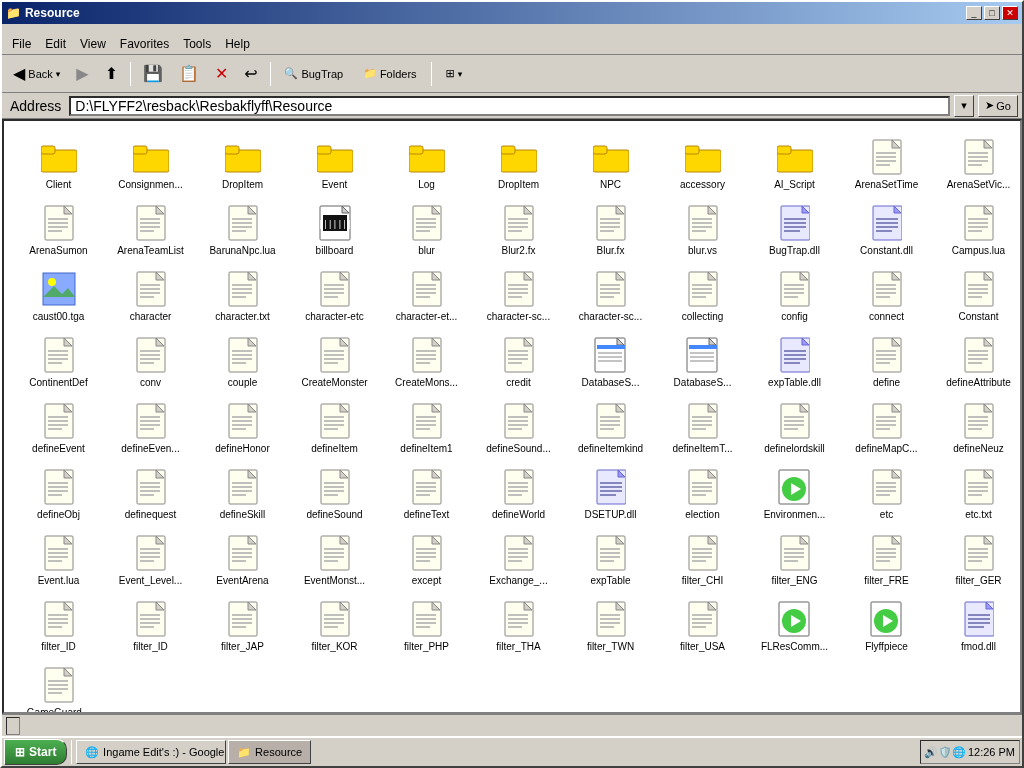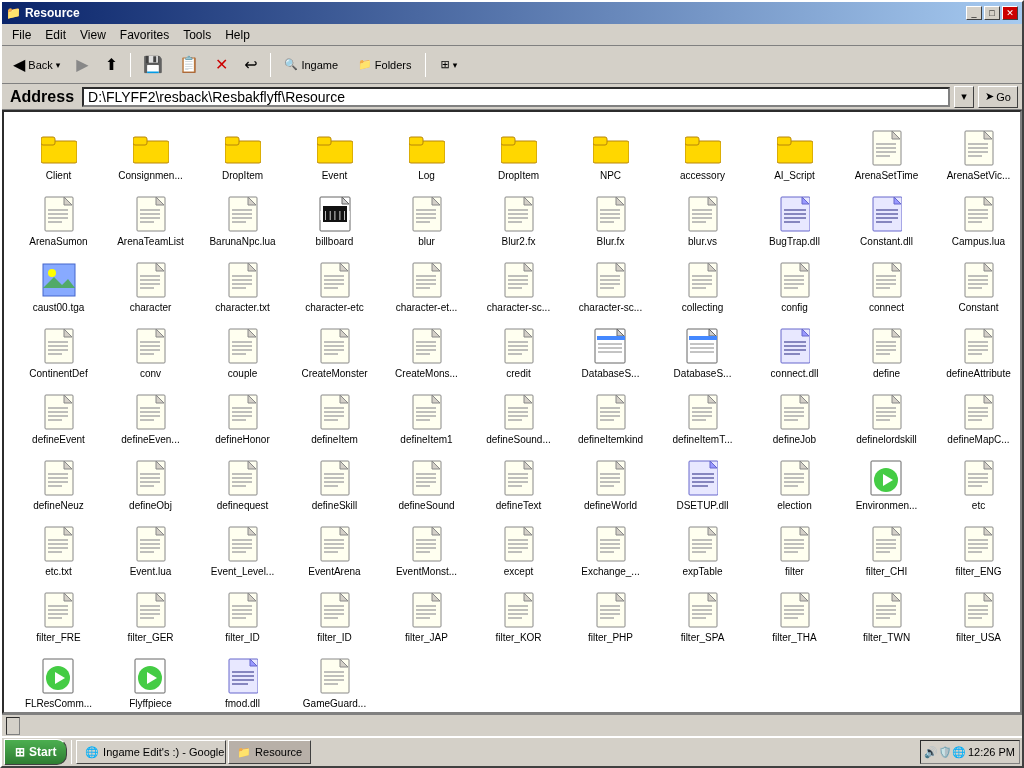--- a/index.html
+++ b/index.html
@@ -8,34 +8,34 @@
     
     .window { width: 1024px; height: 768px; display: flex; flex-direction: column; border: 2px solid #ffffff; border-right-color: #404040; border-bottom-color: #404040; background: #d4d0c8; }
     
     
     .titlebar { background: linear-gradient(to right, #0a246a, #a6caf0); height: 22px; display: flex; align-items: center; justify-content: space-between; padding: 0 4px; flex-shrink: 0; }
     .titlebar-left { display: flex; align-items: center; gap: 4px; color: white; font-weight: bold; font-size: 12px; }
     .titlebar-buttons { display: flex; gap: 2px; }
     .titlebar-btn { width: 16px; height: 14px; background: #d4d0c8; border: 1px solid #fff; border-right-color: #404040; border-bottom-color: #404040; display: flex; align-items: center; justify-content: center; font-size: 9px; cursor: pointer; }
     
     
-    .menubar { background: #d4d0c8; height: 22px; display: flex; align-items: center; padding: 0 4px; border-bottom: 1px solid #808080; flex-shrink: 0; gap: 2px; }
+    .menubar { background: #d4d0c8; height: 22px; display: flex; align-items: center; padding: 0 4px; border-bottom: 1px solid #808080; flex-shrink: 0; gap: 2px; margin-top: 9px; }
     .menubar-item { padding: 2px 6px; font-size: 12px; cursor: pointer; }
     
     
     .toolbar { background: #d4d0c8; height: 38px; display: flex; align-items: center; padding: 2px 4px; border-bottom: 1px solid #808080; flex-shrink: 0; gap: 2px; }
     .toolbar-btn { display: flex; align-items: center; gap: 3px; padding: 3px 6px; background: #d4d0c8; border: 1px solid transparent; cursor: pointer; font-size: 11px; height: 30px; }
     .toolbar-separator { width: 1px; height: 24px; background: #808080; margin: 0 3px; border-right: 1px solid #ffffff; }
     .search-btn { display: flex; align-items: center; gap: 3px; padding: 3px 8px; background: #d4d0c8; border: 1px solid transparent; cursor: pointer; font-size: 11px; height: 30px; }
     .folders-btn { display: flex; align-items: center; gap: 3px; padding: 3px 8px; background: #d4d0c8; border: 1px solid transparent; cursor: pointer; font-size: 11px; height: 30px; }
     .views-btn { display: flex; align-items: center; gap: 3px; padding: 3px 8px; background: #d4d0c8; border: 1px solid transparent; cursor: pointer; font-size: 11px; height: 30px; }
     
     
     .addressbar { background: #d4d0c8; height: 26px; display: flex; align-items: center; padding: 2px 4px; border-bottom: 1px solid #808080; flex-shrink: 0; gap: 4px; }
-    .address-label { font-size: 16px; font-weight: bold; padding: 0 4px; }
+    .address-label { font-size: 14px; font-weight: normal; padding: 0 4px; }
     .address-input { flex: 1; height: 20px; border: 2px inset #808080; background: white; font-size: 14px; padding: 0 4px; }
     .address-go { display: flex; align-items: center; gap: 2px; padding: 2px 6px; background: #d4d0c8; border: 1px solid #fff; border-right-color: #404040; border-bottom-color: #404040; cursor: pointer; font-size: 11px; height: 22px; }
     .address-arrow { width: 20px; height: 22px; display: flex; align-items: center; justify-content: center; background: #d4d0c8; border: 1px solid #fff; border-right-color: #404040; border-bottom-color: #404040; cursor: pointer; }
     
     
     .main { display: flex; flex: 1; overflow: hidden; }
     .content { flex: 1; background: white; overflow-y: auto; overflow-x: hidden; padding: 8px; border: 2px inset #808080; }
     
     
     .file-grid { display: grid; grid-template-columns: repeat(11, 88px); gap: 4px; padding: 4px; }
@@ -103,21 +103,21 @@
     </div>
     <div class="toolbar-btn">
       <span style="font-size:16px; color:#cc0000;">✕</span>
     </div>
     <div class="toolbar-btn">
       <span style="font-size:16px;">↩</span>
     </div>
     <div class="toolbar-separator"></div>
     <div class="search-btn toolbar-btn">
       <span>🔍</span>
-      <span>Ingame</span>
+      <span>BugTrap</span>
     </div>
     <div class="folders-btn toolbar-btn">
       <span>📁</span>
       <span>Folders</span>
     </div>
     <div class="toolbar-separator"></div>
     <div class="views-btn toolbar-btn">
       <span>⊞</span>
       <span style="font-size:9px;">▾</span>
     </div>
@@ -632,21 +632,21 @@
     <div class="file-icon">
               <svg width="30" height="36" viewBox="0 0 30 36">
       <rect x="1" y="1" width="29" height="34" rx="1" fill="#E8E8FF" stroke="#6666CC" stroke-width="1"></rect>
       <polygon points="22,1 29,8 22,8" fill="#9999FF" stroke="#6666CC" stroke-width="1"></polygon>
       <line x1="4" y1="14" x2="26" y2="14" stroke="#6666AA" stroke-width="1.5"></line>
       <line x1="4" y1="18" x2="26" y2="18" stroke="#6666AA" stroke-width="1.5"></line>
       <line x1="4" y1="22" x2="26" y2="22" stroke="#6666AA" stroke-width="1.5"></line>
       <line x1="4" y1="26" x2="20" y2="26" stroke="#6666AA" stroke-width="1.5"></line>
     </svg>
             </div>
-    <div class="file-name">connect.dll</div>
+    <div class="file-name">expTable.dll</div>
   </div>
           <div class="file-item">
     <div class="file-icon">
               <svg width="30" height="36" viewBox="0 0 30 36">
       <rect x="1" y="1" width="28" height="34" rx="1" fill="#FFFFF0" stroke="#888" stroke-width="1"></rect>
       <polygon points="20,1 28,9 20,9" fill="#d4d0c8" stroke="#888" stroke-width="1"></polygon>
       <line x1="4" y1="14" x2="24" y2="14" stroke="#aaa" stroke-width="1.5"></line>
       <line x1="4" y1="18" x2="24" y2="18" stroke="#aaa" stroke-width="1.5"></line>
       <line x1="4" y1="22" x2="24" y2="22" stroke="#aaa" stroke-width="1.5"></line>
       <line x1="4" y1="26" x2="18" y2="26" stroke="#aaa" stroke-width="1.5"></line>
@@ -763,33 +763,20 @@
               <svg width="30" height="36" viewBox="0 0 30 36">
       <rect x="1" y="1" width="28" height="34" rx="1" fill="#FFFFF0" stroke="#888" stroke-width="1"></rect>
       <polygon points="20,1 28,9 20,9" fill="#d4d0c8" stroke="#888" stroke-width="1"></polygon>
       <line x1="4" y1="14" x2="24" y2="14" stroke="#aaa" stroke-width="1.5"></line>
       <line x1="4" y1="18" x2="24" y2="18" stroke="#aaa" stroke-width="1.5"></line>
       <line x1="4" y1="22" x2="24" y2="22" stroke="#aaa" stroke-width="1.5"></line>
       <line x1="4" y1="26" x2="18" y2="26" stroke="#aaa" stroke-width="1.5"></line>
     </svg>
             </div>
     <div class="file-name">defineItemT...</div>
-  </div>
-          <div class="file-item">
-    <div class="file-icon">
-              <svg width="30" height="36" viewBox="0 0 30 36">
-      <rect x="1" y="1" width="28" height="34" rx="1" fill="#FFFFF0" stroke="#888" stroke-width="1"></rect>
-      <polygon points="20,1 28,9 20,9" fill="#d4d0c8" stroke="#888" stroke-width="1"></polygon>
-      <line x1="4" y1="14" x2="24" y2="14" stroke="#aaa" stroke-width="1.5"></line>
-      <line x1="4" y1="18" x2="24" y2="18" stroke="#aaa" stroke-width="1.5"></line>
-      <line x1="4" y1="22" x2="24" y2="22" stroke="#aaa" stroke-width="1.5"></line>
-      <line x1="4" y1="26" x2="18" y2="26" stroke="#aaa" stroke-width="1.5"></line>
-    </svg>
-            </div>
-    <div class="file-name">defineJob</div>
   </div>
           <div class="file-item">
     <div class="file-icon">
               <svg width="30" height="36" viewBox="0 0 30 36">
       <rect x="1" y="1" width="28" height="34" rx="1" fill="#FFFFF0" stroke="#888" stroke-width="1"></rect>
       <polygon points="20,1 28,9 20,9" fill="#d4d0c8" stroke="#888" stroke-width="1"></polygon>
       <line x1="4" y1="14" x2="24" y2="14" stroke="#aaa" stroke-width="1.5"></line>
       <line x1="4" y1="18" x2="24" y2="18" stroke="#aaa" stroke-width="1.5"></line>
       <line x1="4" y1="22" x2="24" y2="22" stroke="#aaa" stroke-width="1.5"></line>
       <line x1="4" y1="26" x2="18" y2="26" stroke="#aaa" stroke-width="1.5"></line>
@@ -1058,33 +1045,20 @@
     <div class="file-icon">
               <svg width="30" height="36" viewBox="0 0 30 36">
       <rect x="1" y="1" width="28" height="34" rx="1" fill="#FFFFF0" stroke="#888" stroke-width="1"></rect>
       <polygon points="20,1 28,9 20,9" fill="#d4d0c8" stroke="#888" stroke-width="1"></polygon>
       <line x1="4" y1="14" x2="24" y2="14" stroke="#aaa" stroke-width="1.5"></line>
       <line x1="4" y1="18" x2="24" y2="18" stroke="#aaa" stroke-width="1.5"></line>
       <line x1="4" y1="22" x2="24" y2="22" stroke="#aaa" stroke-width="1.5"></line>
       <line x1="4" y1="26" x2="18" y2="26" stroke="#aaa" stroke-width="1.5"></line>
     </svg>
             </div>
-    <div class="file-name">filter</div>
-  </div>
-          <div class="file-item">
-    <div class="file-icon">
-              <svg width="30" height="36" viewBox="0 0 30 36">
-      <rect x="1" y="1" width="28" height="34" rx="1" fill="#FFFFF0" stroke="#888" stroke-width="1"></rect>
-      <polygon points="20,1 28,9 20,9" fill="#d4d0c8" stroke="#888" stroke-width="1"></polygon>
-      <line x1="4" y1="14" x2="24" y2="14" stroke="#aaa" stroke-width="1.5"></line>
-      <line x1="4" y1="18" x2="24" y2="18" stroke="#aaa" stroke-width="1.5"></line>
-      <line x1="4" y1="22" x2="24" y2="22" stroke="#aaa" stroke-width="1.5"></line>
-      <line x1="4" y1="26" x2="18" y2="26" stroke="#aaa" stroke-width="1.5"></line>
-    </svg>
-            </div>
     <div class="file-name">filter_CHI</div>
   </div>
           <div class="file-item">
     <div class="file-icon">
               <svg width="30" height="36" viewBox="0 0 30 36">
       <rect x="1" y="1" width="28" height="34" rx="1" fill="#FFFFF0" stroke="#888" stroke-width="1"></rect>
       <polygon points="20,1 28,9 20,9" fill="#d4d0c8" stroke="#888" stroke-width="1"></polygon>
       <line x1="4" y1="14" x2="24" y2="14" stroke="#aaa" stroke-width="1.5"></line>
       <line x1="4" y1="18" x2="24" y2="18" stroke="#aaa" stroke-width="1.5"></line>
       <line x1="4" y1="22" x2="24" y2="22" stroke="#aaa" stroke-width="1.5"></line>
@@ -1176,33 +1150,20 @@
               <svg width="30" height="36" viewBox="0 0 30 36">
       <rect x="1" y="1" width="28" height="34" rx="1" fill="#FFFFF0" stroke="#888" stroke-width="1"></rect>
       <polygon points="20,1 28,9 20,9" fill="#d4d0c8" stroke="#888" stroke-width="1"></polygon>
       <line x1="4" y1="14" x2="24" y2="14" stroke="#aaa" stroke-width="1.5"></line>
       <line x1="4" y1="18" x2="24" y2="18" stroke="#aaa" stroke-width="1.5"></line>
       <line x1="4" y1="22" x2="24" y2="22" stroke="#aaa" stroke-width="1.5"></line>
       <line x1="4" y1="26" x2="18" y2="26" stroke="#aaa" stroke-width="1.5"></line>
     </svg>
             </div>
     <div class="file-name">filter_PHP</div>
-  </div>
-          <div class="file-item">
-    <div class="file-icon">
-              <svg width="30" height="36" viewBox="0 0 30 36">
-      <rect x="1" y="1" width="28" height="34" rx="1" fill="#FFFFF0" stroke="#888" stroke-width="1"></rect>
-      <polygon points="20,1 28,9 20,9" fill="#d4d0c8" stroke="#888" stroke-width="1"></polygon>
-      <line x1="4" y1="14" x2="24" y2="14" stroke="#aaa" stroke-width="1.5"></line>
-      <line x1="4" y1="18" x2="24" y2="18" stroke="#aaa" stroke-width="1.5"></line>
-      <line x1="4" y1="22" x2="24" y2="22" stroke="#aaa" stroke-width="1.5"></line>
-      <line x1="4" y1="26" x2="18" y2="26" stroke="#aaa" stroke-width="1.5"></line>
-    </svg>
-            </div>
-    <div class="file-name">filter_SPA</div>
   </div>
           <div class="file-item">
     <div class="file-icon">
               <svg width="30" height="36" viewBox="0 0 30 36">
       <rect x="1" y="1" width="28" height="34" rx="1" fill="#FFFFF0" stroke="#888" stroke-width="1"></rect>
       <polygon points="20,1 28,9 20,9" fill="#d4d0c8" stroke="#888" stroke-width="1"></polygon>
       <line x1="4" y1="14" x2="24" y2="14" stroke="#aaa" stroke-width="1.5"></line>
       <line x1="4" y1="18" x2="24" y2="18" stroke="#aaa" stroke-width="1.5"></line>
       <line x1="4" y1="22" x2="24" y2="22" stroke="#aaa" stroke-width="1.5"></line>
       <line x1="4" y1="26" x2="18" y2="26" stroke="#aaa" stroke-width="1.5"></line>

